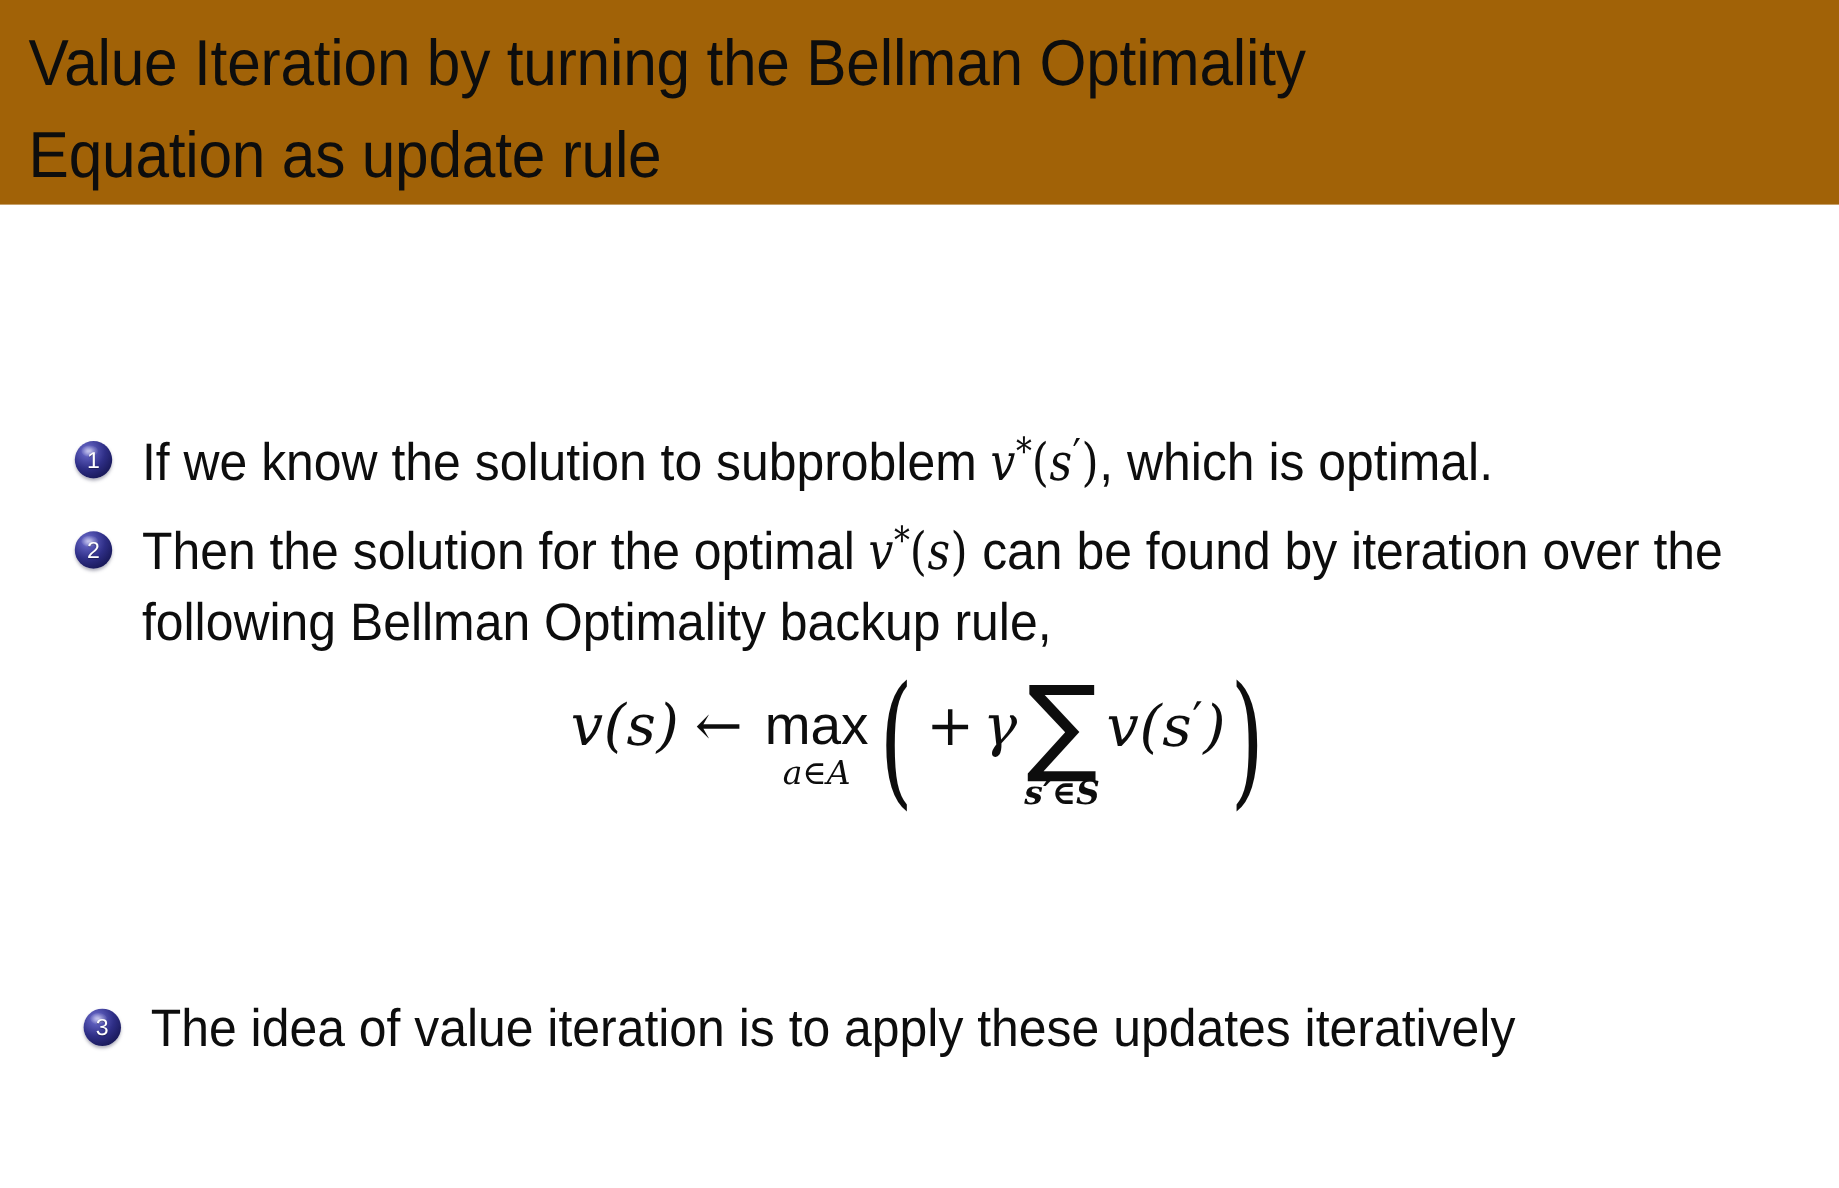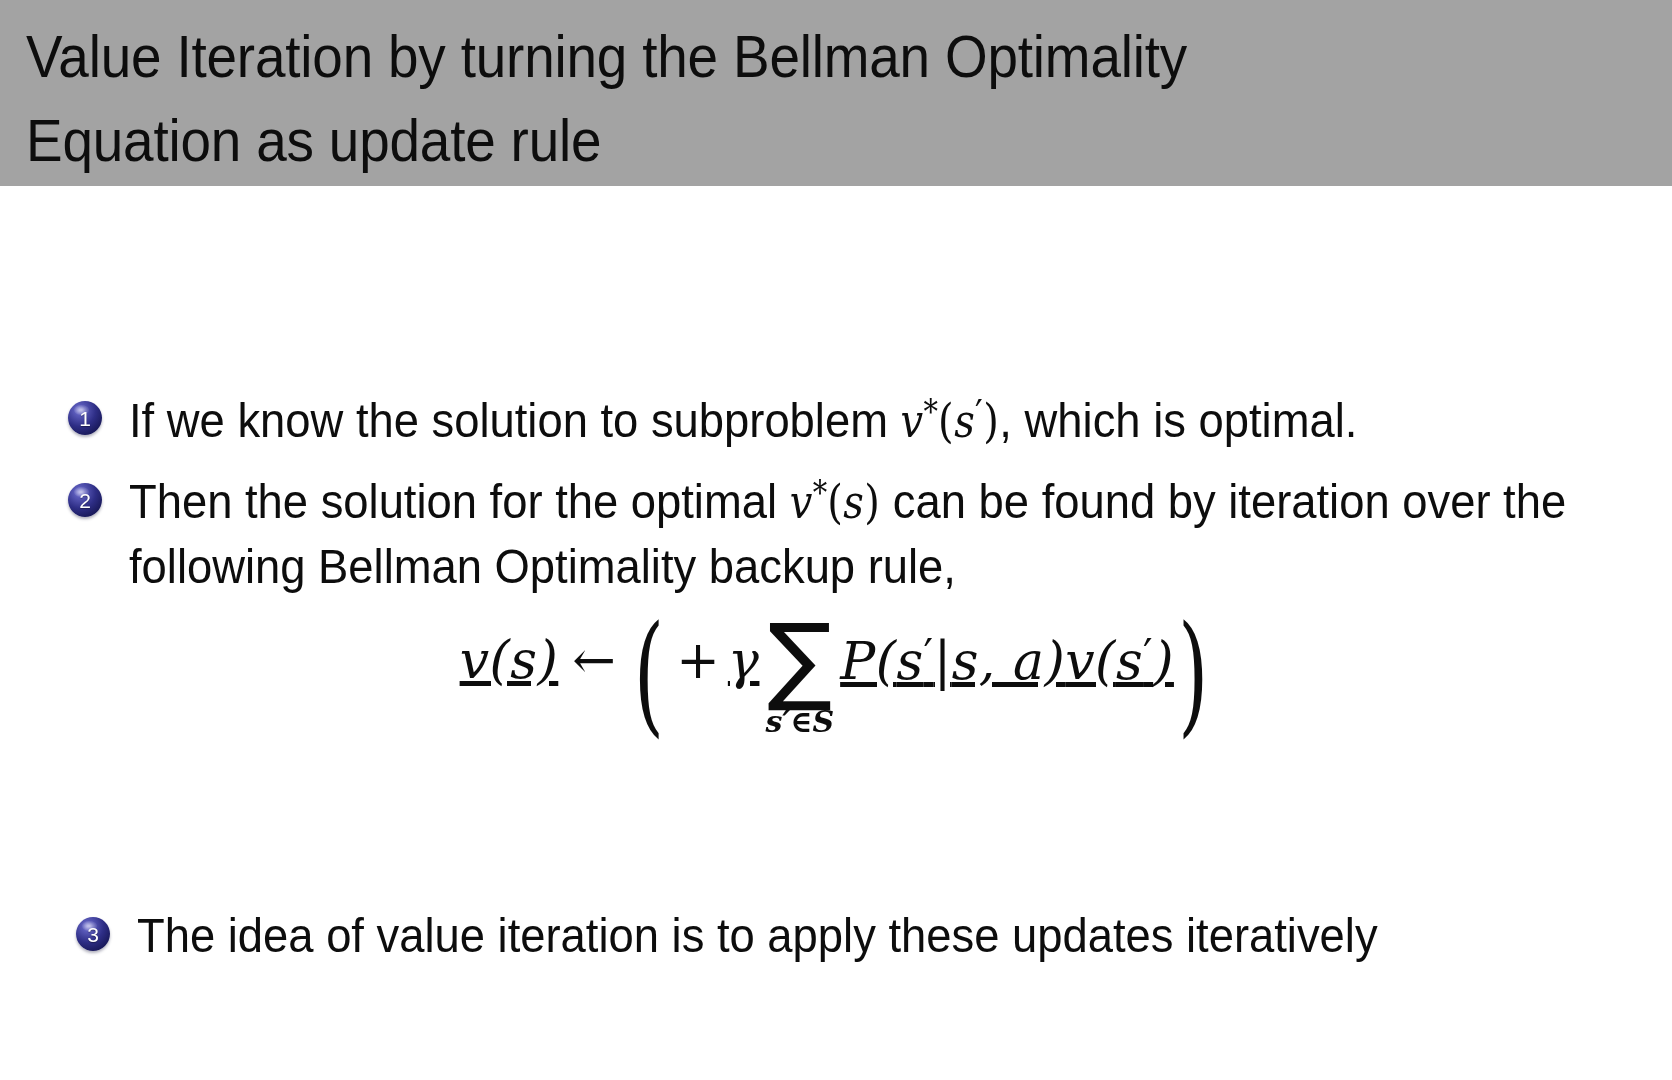--- a/index.html
+++ b/index.html
@@ -15,21 +15,21 @@
     position: relative;
   }
 
   
   .title-band {
     position: absolute;
     left: 0;
     top: 0;
     width: 1672px;
     height: 186px;
-    background: #a3a3a3;
+    background: #a16207;
     box-sizing: border-box;
     padding: 16px 0 0 26px;
   }
   .title-text {
     font-family: "Liberation Sans", sans-serif;
     font-stretch: condensed;
     font-size: 59px;
     line-height: 1.42;
     color: #0d0d0d;
     letter-spacing: -0.2px;
@@ -157,21 +157,20 @@
     display: inline-flex;
     align-items: center;
     justify-content: center;
     font-family: "DejaVu Serif", serif;
   }
   .eq-part {
     font-style: italic;
     font-size: 52px;
     line-height: 1;
     letter-spacing: 0.5px;
-    text-decoration: underline;
   }
   .eq-op {
     font-style: normal;
     font-size: 52px;
     line-height: 1;
     padding: 0 8px;
   }
   .eq-arrow {
     font-style: normal;
     font-size: 52px;
@@ -284,34 +283,37 @@
 
   </div>
 
   <div class="equation">
     <span class="eq-inner">
 
       <span class="eq-part nudge-up">v(s)</span>
 
       <span class="eq-arrow nudge-up">←</span>
 
+      <span class="limop">
+        <span class="op-main">max</span>
+        <span class="op-sub"><span>a</span><span>∈</span><span class="cal">A</span></span>
+      </span>
 
       <span class="bigparen">(</span>
 
 
       <span class="eq-op nudge-up">+</span>
 
       <span class="eq-part nudge-up">γ</span>
 
       <span class="sumop">
         <span class="sig">∑</span>
         <span class="sum-sub"><span>s</span><span>′</span><span>∈</span><span class="cal">S</span></span>
       </span>
 
-      <span class="eq-part nudge-up"><span>P(</span><span>s</span><span class="eq-prime">′</span><span>|</span><span>s, a)</span></span>
 
       <span class="eq-part nudge-up"><span>v(</span><span>s</span><span class="eq-prime">′</span><span>)</span></span>
 
       <span class="bigparen">)</span>
 
     </span>
   </div>
 
 </div>
 

